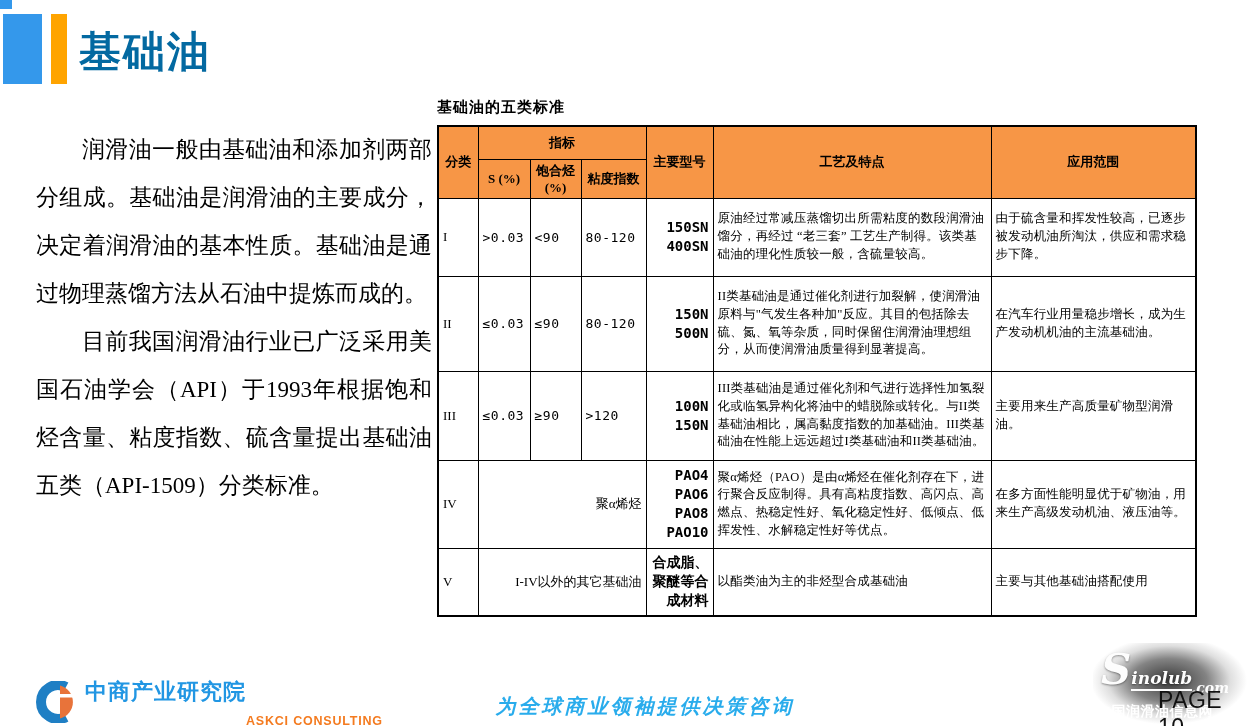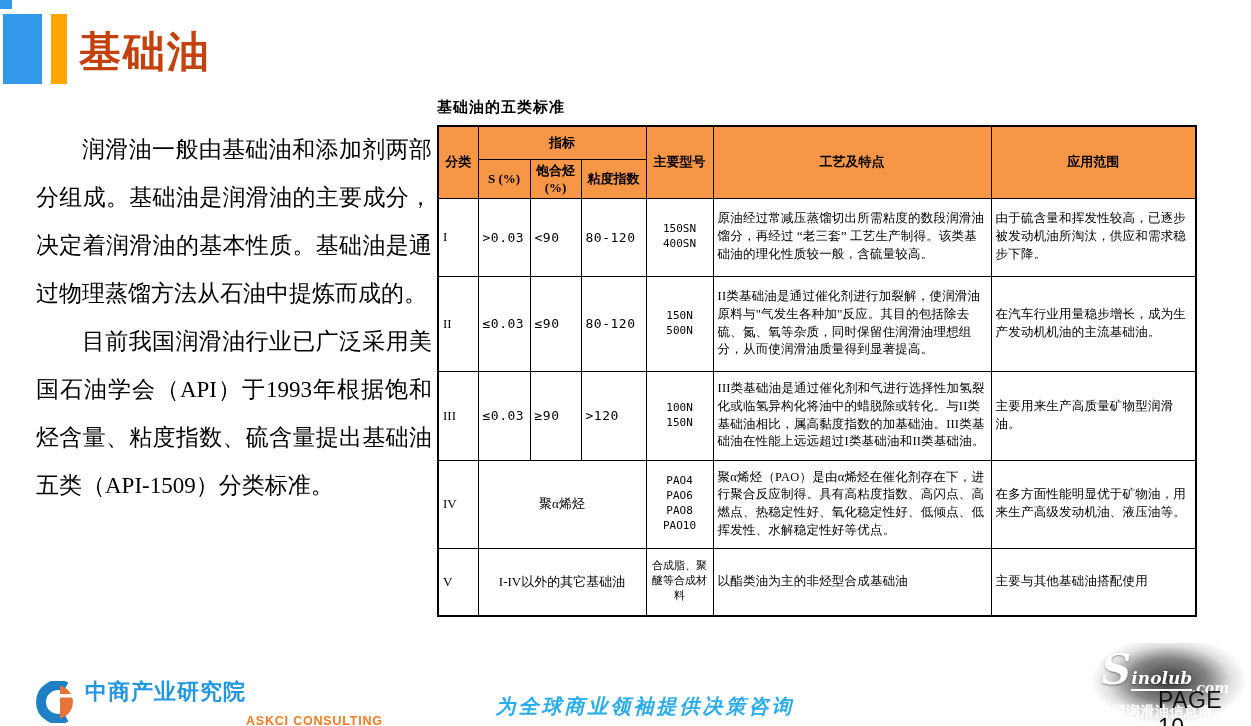--- a/index.html
+++ b/index.html
@@ -12,21 +12,21 @@
     background: #ffffff;
     overflow: hidden;
   }
 
   
   .corner-chip { position: absolute; left: 0; top: 0; width: 12px; height: 9px; background: #3498EB; }
   .blue-square { position: absolute; left: 3px; top: 14px; width: 39px; height: 70px; background: #3498EB; }
   .orange-bar  { position: absolute; left: 51px; top: 14px; width: 16px; height: 70px; background: #FFA400; }
   .page-title {
     position: absolute; left: 79px; top: 24px;
-    font-size: 42px; font-weight: bold; color: #c2410c;
+    font-size: 42px; font-weight: bold; color: #0369a1;
     font-family: "Liberation Serif", "DejaVu Serif", serif;
     letter-spacing: 2px;
   }
 
   
   .intro {
     position: absolute; left: 36px; top: 126px; width: 396px;
     font-size: 23px; line-height: 48px; color: #000;
     text-align: justify;
   }
@@ -51,23 +51,23 @@
   }
   table.basetable th {
     background: #F79646;
     font-size: 13px; font-weight: bold; color: #000;
     text-align: center;
   }
   th.al { text-align: left; font-weight: bold; vertical-align: bottom; }
   td { font-size: 12.5px; color: #000; }
   td.cat { text-align: left; font-size: 13px; }
   td.num { text-align: left; font-size: 13px; font-family: "DejaVu Sans Mono", monospace; letter-spacing: 0.5px; }
-  td.models { text-align: center; font-size: 11px; font-family: "DejaVu Sans Mono", monospace; white-space: pre-line; line-height: 1.35; }
+  td.models { text-align: right; font-size: 14px; font-family: "DejaVu Sans Mono", monospace; white-space: pre-line; line-height: 1.35; font-weight: bold; }
   td.longtext { text-align: left; line-height: 1.42; letter-spacing: 0.2px; }
-  td.merged { text-align: center; font-size: 13px; }
+  td.merged { text-align: right; font-size: 13px; }
 
   .source {
     width: 758px; text-align: right; margin-top: 11px;
     font-size: 15px; color: #000; padding-right: 4px;
   }
 
   
   .footer-logo { position: absolute; left: 36px; top: 680px; display: flex; align-items: center; gap: 7px; }
   .logo-text { display: flex; flex-direction: row; line-height: 1.05; }
   .logo-cn { font-family: "Liberation Sans", sans-serif; font-weight: bold; font-size: 22px; color: #2196E3; letter-spacing: 1px; }

